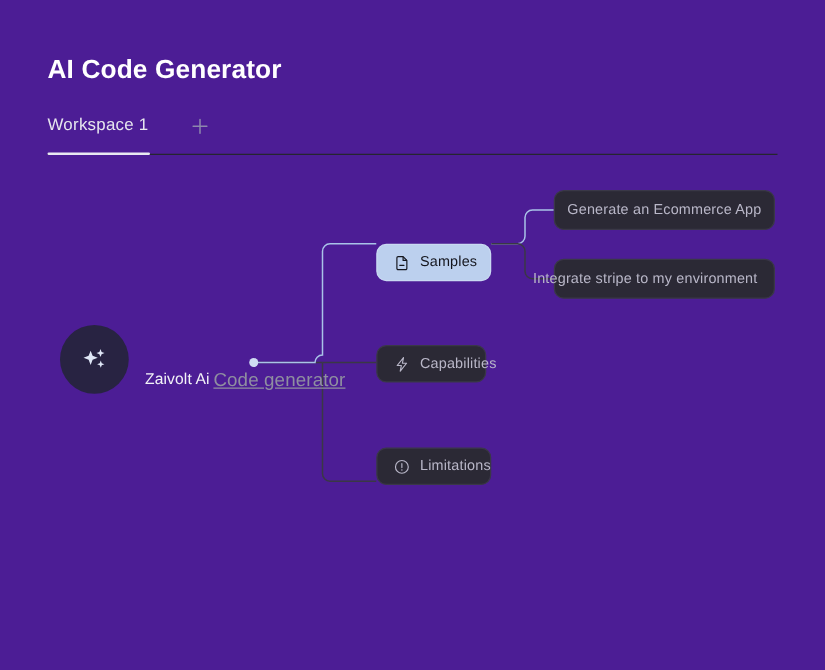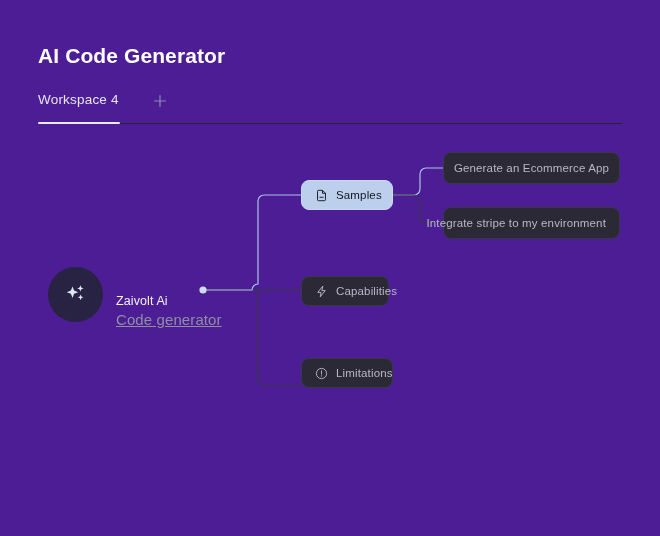--- a/index.html
+++ b/index.html
@@ -109,21 +109,21 @@
   .avatar {
     width: 55px;
     height: 55px;
     border-radius: 50%;
     background: #282342;
     display: flex;
     align-items: center;
     justify-content: center;
     flex: none;
   }
-  .root-text { display: flex; flex-direction: column; gap: 3px; margin-top: 34px; }
+  .root-text { display: flex; flex-direction: row; gap: 3px; margin-top: 34px; }
   .root-title {
     font-size: 12.5px;
     color: #f2f2f7;
     letter-spacing: 0.1px;
   }
   .root-sub {
     font-size: 15px;
     color: #8f8fa0;
     letter-spacing: 0.1px;
     text-decoration: underline;
@@ -147,39 +147,40 @@
     border: 1px solid #3a3847;
     color: #b9b7c8;
     padding: 0 13px;
   }
   .node.active {
     background: #bcd0ee;
     border: 1px solid #c9d9f2;
     color: #14151c;
     padding: 0 13px;
     font-weight: 400;
+    margin-top: 15px;
   }
   .node .ico { display: flex; flex: none; }
 
   #node-samples      { left: 301px; top: 50px;  width: 92px;  height: 30px; }
   #node-capabilities { left: 301px; top: 146px; width: 88px;  height: 30px; }
   #node-limitations  { left: 301px; top: 228px; width: 92px;  height: 30px; }
   #node-sample-1     { left: 443px; top: 22px;  width: 177px; height: 32px; justify-content: center; }
   #node-sample-2     { left: 443px; top: 77px;  width: 177px; height: 32px; justify-content: flex-end; }
 </style>
 </head>
 <body>
 
 <div class="app">
 
   <div class="page-title">AI Code Generator</div>
 
   <div class="tabbar">
     <div class="tabbar-divider"></div>
-    <div class="tab">Workspace 4</div>
+    <div class="tab">Workspace 1</div>
     <div class="tab-underline"></div>
     <div class="tab-add">
       <svg width="14" height="14" viewBox="0 0 14 14">
         <path d="M7 1.5v11M1.5 7h11" stroke="#8d88ad" stroke-width="1.2" stroke-linecap="round"></path>
       </svg>
     </div>
   </div>
 
   <div class="canvas">
 

